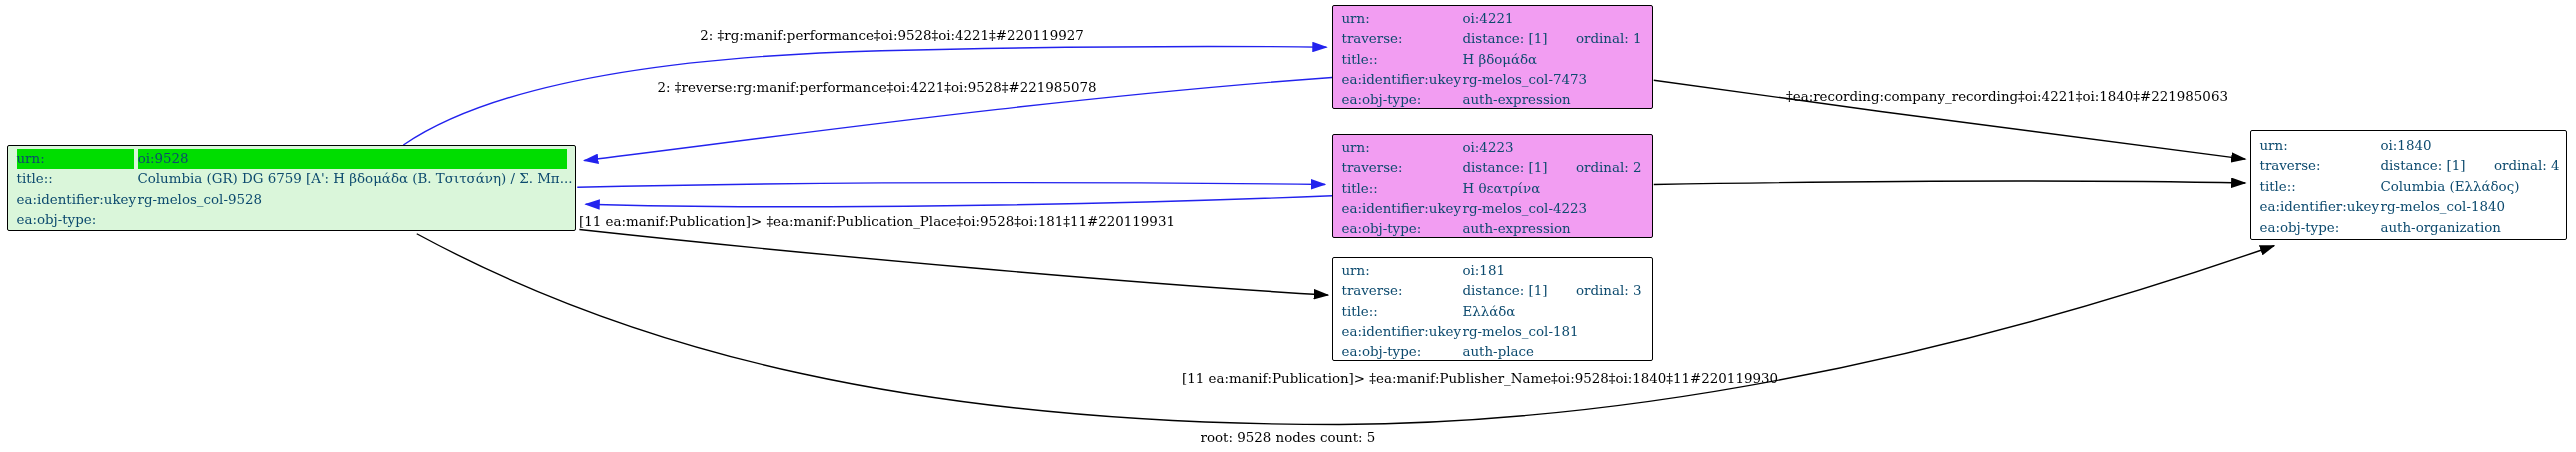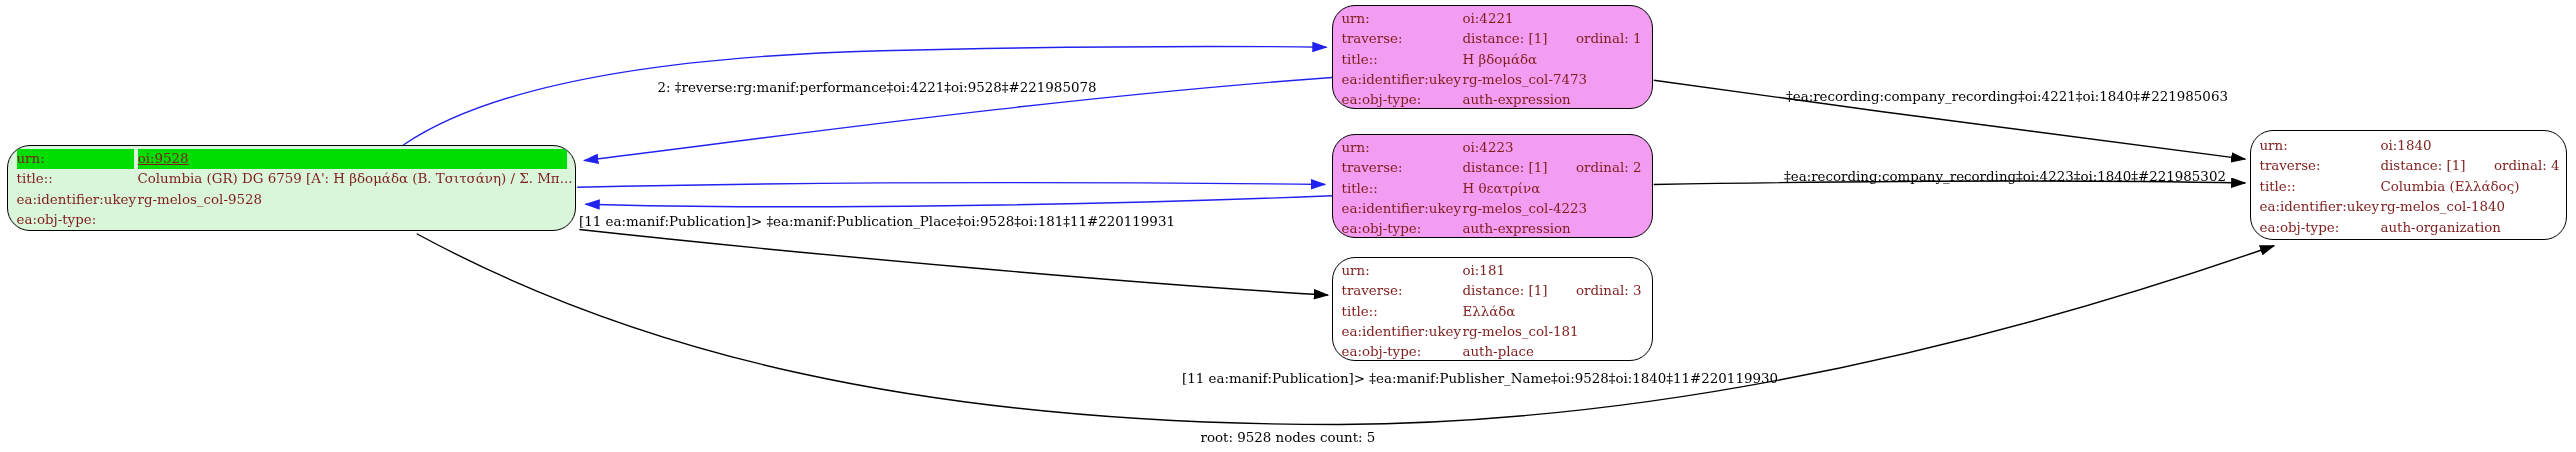--- a/index.html
+++ b/index.html
@@ -8,41 +8,41 @@
     width:2576px;height:452px;
     background:#ffffff;
     font-family:"DejaVu Serif","Liberation Serif",serif;
     overflow:hidden;
   }
   #edge-layer{position:absolute;left:0;top:0;width:2576px;height:452px;}
   .node{
     position:absolute;
     box-sizing:border-box;
     border:1.4px solid #000000;
-    border-radius:23px;
+    border-radius:2px;
     background:#ffffff;
     padding:2.8px 0;
     font-size:13.4px;
-    color:#7f1d1d;
+    color:#0c4a6e;
     overflow:hidden;
   }
   .node.root{background:#daf6da;}
   .node.expr{background:#f29df2;}
   .node.plain{background:#ffffff;}
   .row{
     display:flex;
     height:20.4px;line-height:20.4px;
     padding:0 8.5px 0 8.5px;
     position:relative;
     white-space:nowrap;
   }
   .row .k{width:121px;flex:none;}
   .row .v{flex:1;}
   .row.hl .k{background:#00dd00;width:117px;margin-right:4.2px;}
-  .row.hl .v{background:#00dd00;text-decoration:underline;}
+  .row.hl .v{background:#00dd00;}
   .row .v2{position:absolute;left:243px;top:0;}
   .elabel{
     position:absolute;
     transform:translate(-50%,-50%);
     white-space:nowrap;
     font-size:13.4px;
     color:#000000;
   }
 </style>
 </head>
@@ -176,22 +176,22 @@
     <div class="row">
       <span class="k">ea:identifier:ukey</span>
       <span class="v">rg-melos_col-1840</span>
     </div>
     <div class="row">
       <span class="k">ea:obj-type:</span>
       <span class="v">auth-organization</span>
     </div>
   </div>
 
+  <div class="elabel" style="left:892px;top:35px;">2: ‡rg:manif:performance‡oi:9528‡oi:4221‡#220119927</div>
   <div class="elabel" style="left:877px;top:87px;">2: ‡reverse:rg:manif:performance‡oi:4221‡oi:9528‡#221985078</div>
   <div class="elabel" style="left:2007px;top:96px;">‡ea:recording:company_recording‡oi:4221‡oi:1840‡#221985063</div>
-  <div class="elabel" style="left:2005px;top:176px;">‡ea:recording:company_recording‡oi:4223‡oi:1840‡#221985302</div>
   <div class="elabel" style="left:877px;top:221px;text-align:right;">[11 ea:manif:Publication]&gt; ‡ea:manif:Publication_Place‡oi:9528‡oi:181‡11#220119931</div>
   <div class="elabel" style="left:1480px;top:378px;">[11 ea:manif:Publication]&gt; ‡ea:manif:Publisher_Name‡oi:9528‡oi:1840‡11#220119930</div>
 
   <div class="elabel" style="left:1288px;top:437px;">root: 9528 nodes count: 5</div>
 
 </div>
 
 
 </body></html>

